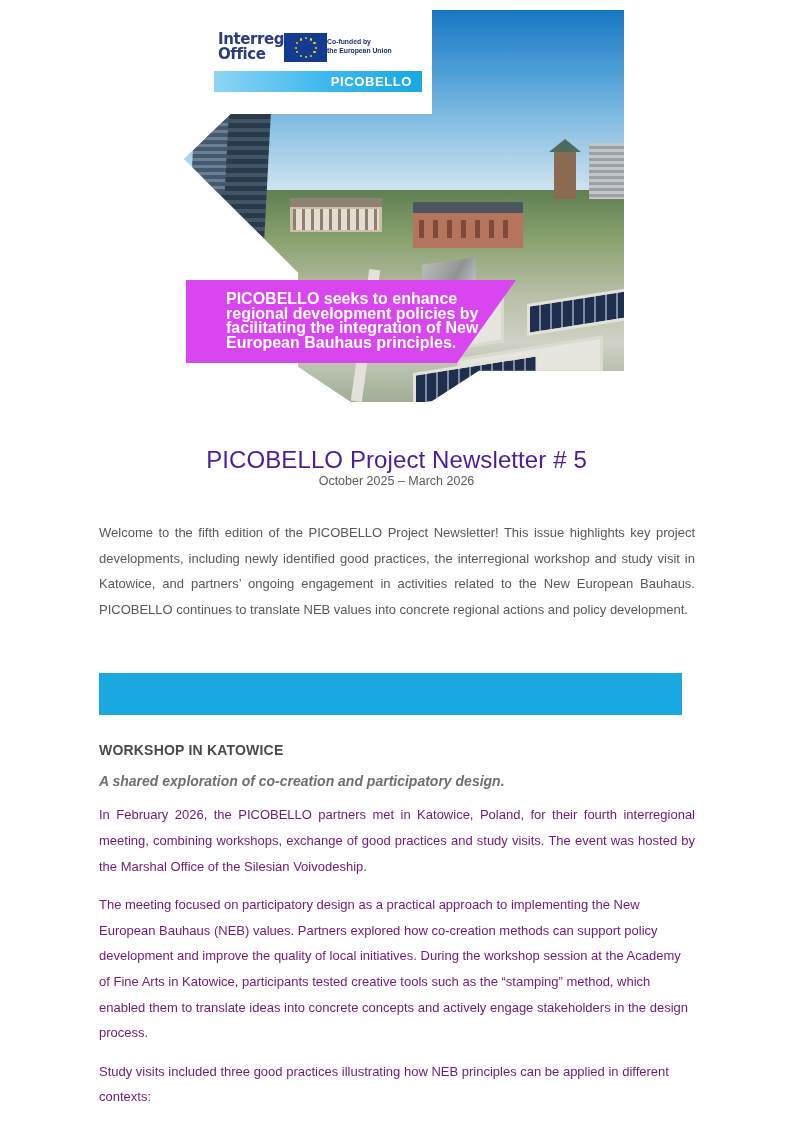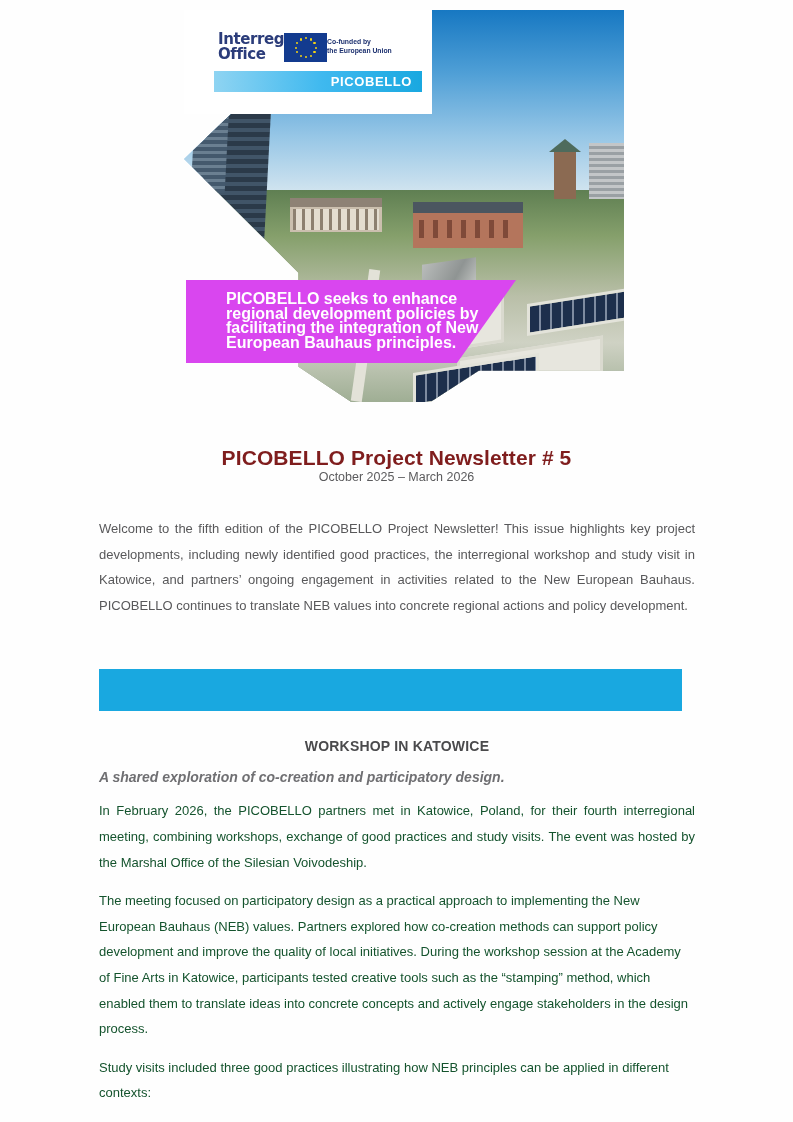--- a/index.html
+++ b/index.html
@@ -225,23 +225,23 @@
     box-sizing: border-box;
   }
   .hero-caption b { font-weight: bold; }
 
   
   .title-block {
     text-align: center;
     margin-top: 26px;
   }
   .news-title {
-    font-size: 21px;
-    font-weight: bold;
-    color: #7f1d1d;
+    font-size: 24px;
+    font-weight: normal;
+    color: #4c1d95;
     letter-spacing: 0.1px;
   }
   .news-sub {
     font-size: 12.5px;
     color: #5b5b5d;
   }
 
   
   .content {
     margin: 0 auto;
@@ -258,40 +258,40 @@
 
   .divider-bar {
     margin-top: 51px;
     width: 583px;
     height: 42px;
     background: #19a8e0;
   }
 
   .section-head {
     margin-top: 27px;
-    text-align: center;
+    text-align: left;
     font-size: 14px;
     font-weight: bold;
     color: #4a4a4c;
     letter-spacing: 0.2px;
   }
   .section-tagline {
     margin-top: 15px;
     text-align: left;
     font-size: 14px;
     font-weight: bold;
     font-style: italic;
     color: #6f6f72;
   }
   .para {
     margin-top: 13px;
     font-size: 13px;
     line-height: 25.6px;
     text-align: justify;
-    color: #14532d;
+    color: #701a75;
   }
   .para.loose { text-align: left; }
   .para.j { text-align: justify; }
 </style>
 </head>
 <body>
 
 <div class="page">
 
   <div class="hero-wrap">

